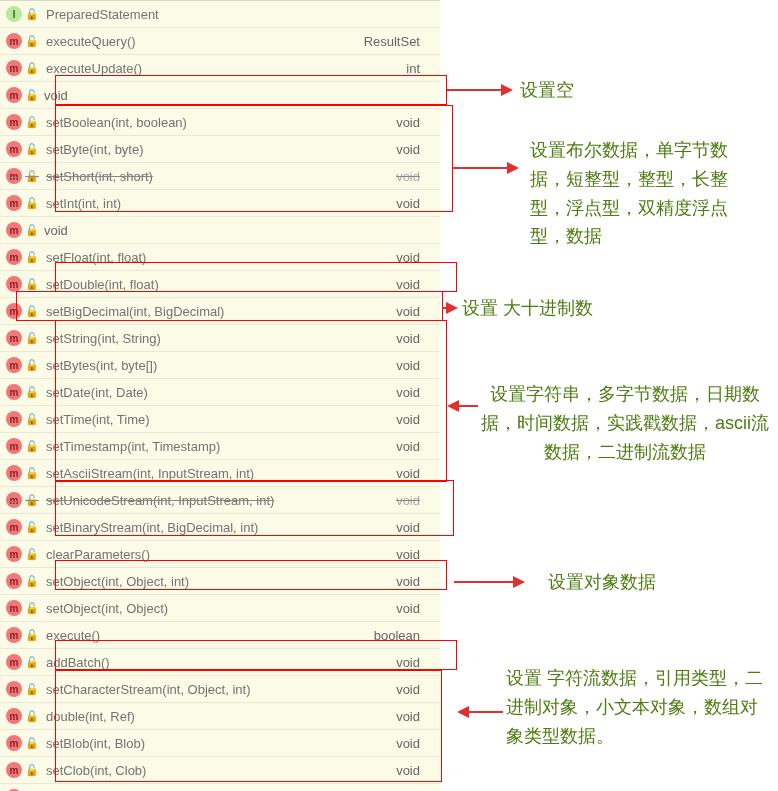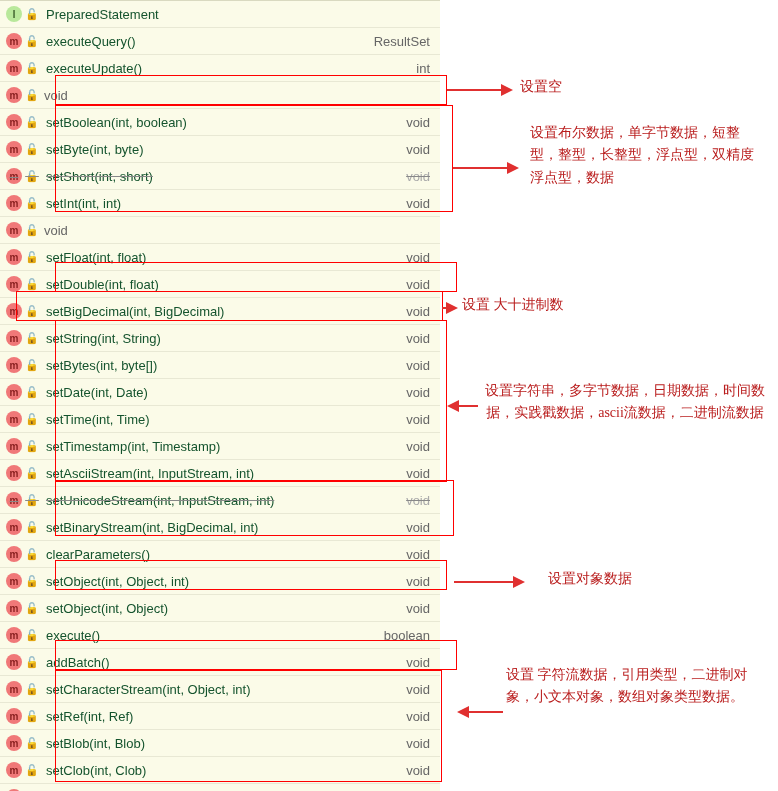--- a/index.html
+++ b/index.html
@@ -35,22 +35,22 @@
   width: 16px; height: 16px; border-radius: 50%;
   background: #f07878; color: #8a2020;
   font-weight: bold; font-size: 10px;
   display: inline-flex; align-items: center; justify-content: center;
   margin-right: 4px;
 }
 .icon-lock {
   width: 12px; display: inline-flex; align-items:center; justify-content:center;
   color: #6aa84f; font-size: 11px; margin-right: 6px;
 }
-.method { flex: 1; color: #14532d; padding-left: 2px;}
-.retn { color: #666; padding-right: 10px; text-align: center;}
+.method { flex: 1; color: #737373; padding-left: 2px;}
+.retn { color: #666; padding-right: 20px; text-align: center;}
 .strike { text-decoration: line-through; color: #888;}
 .strike .retn { color:#aaa;}
 
 
 .box {
   position: absolute;
   border: 1px solid #f00;
   pointer-events: none;
 }
 
@@ -66,24 +66,24 @@
 .arrow .head {
   width: 0; height: 0;
   border-top: 6px solid transparent;
   border-bottom: 6px solid transparent;
 }
 .arrow.right .head { border-left: 12px solid #e03030; margin-left:-1px;}
 .arrow.left  .head { border-right: 12px solid #e03030; margin-right:-1px;}
 
 .anno {
   position: absolute;
-  color: #b91c1c;
-  font-size: 14px;
+  color: #4d7c0f;
+  font-size: 18px;
   line-height: 1.6;
-  font-family: Liberation Serif, serif;
+  font-family: Liberation Sans, sans-serif;
 }
 .watermark {
   position: absolute;
   right: 10px;
   bottom: 6px;
   color: #ccc;
   font-size: 13px;
 }
 </style>
 </head>
@@ -241,21 +241,21 @@
       </div>
       <div class="row">
         <span class="icon-m">m</span>
         <span class="icon-lock">🔓</span>
         <span class="method">setCharacterStream(int, Object, int)</span>
         <span class="retn">void</span>
       </div>
       <div class="row">
         <span class="icon-m">m</span>
         <span class="icon-lock">🔓</span>
-        <span class="method">setRef(int, Ref)</span>
+        <span class="method">double(int, Ref)</span>
         <span class="retn">void</span>
       </div>
       <div class="row">
         <span class="icon-m">m</span>
         <span class="icon-lock">🔓</span>
         <span class="method">setBlob(int, Blob)</span>
         <span class="retn">void</span>
       </div>
       <div class="row">
         <span class="icon-m">m</span>
@@ -285,21 +285,21 @@
 <div class="arrow right" style="left:447px; top:84px;">
   <div class="line" style="width:55px"></div>
     <div class="head"></div>
 </div>
 <div class="anno" style="left:520px; top:76px;">设置空</div>
 
 <div class="arrow right" style="left:453px; top:162px;">
   <div class="line" style="width:55px"></div>
     <div class="head"></div>
 </div>
-<div class="anno" style="left:530px; top:122px; width:230px;">设置布尔数据，单字节数据，短整型，整型，长整型，浮点型，双精度浮点型，数据</div>
+<div class="anno" style="left:530px; top:136px; width:230px;">设置布尔数据，单字节数据，短整型，整型，长整型，浮点型，双精度浮点型，数据</div>
 
 <div class="arrow right" style="left:442px; top:302px;">
   <div class="line" style="width:5px"></div>
     <div class="head"></div>
 </div>
 <div class="anno" style="left:462px; top:294px;">设置  大十进制数</div>
 
 <div class="arrow left" style="left:447px; top:400px;">
   <div class="head"></div>
     <div class="line" style="width:20px"></div>

